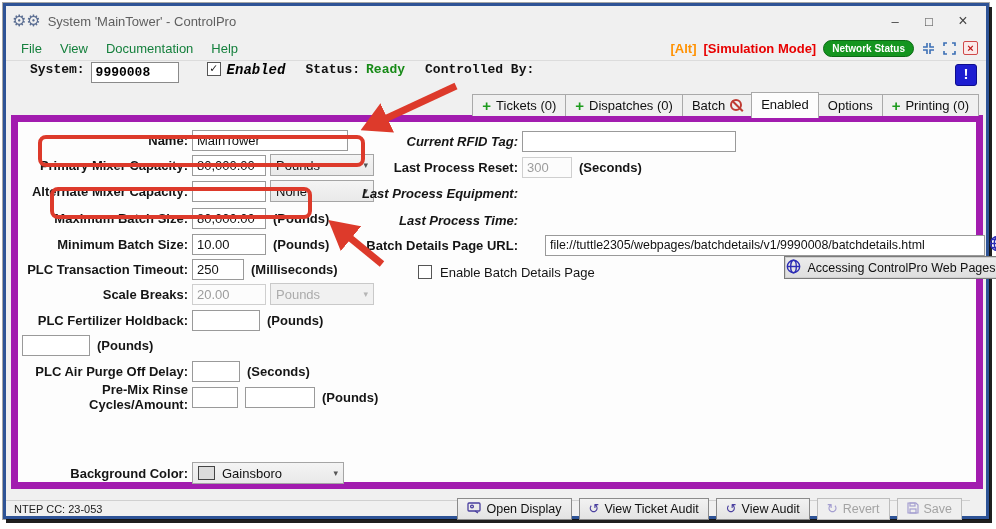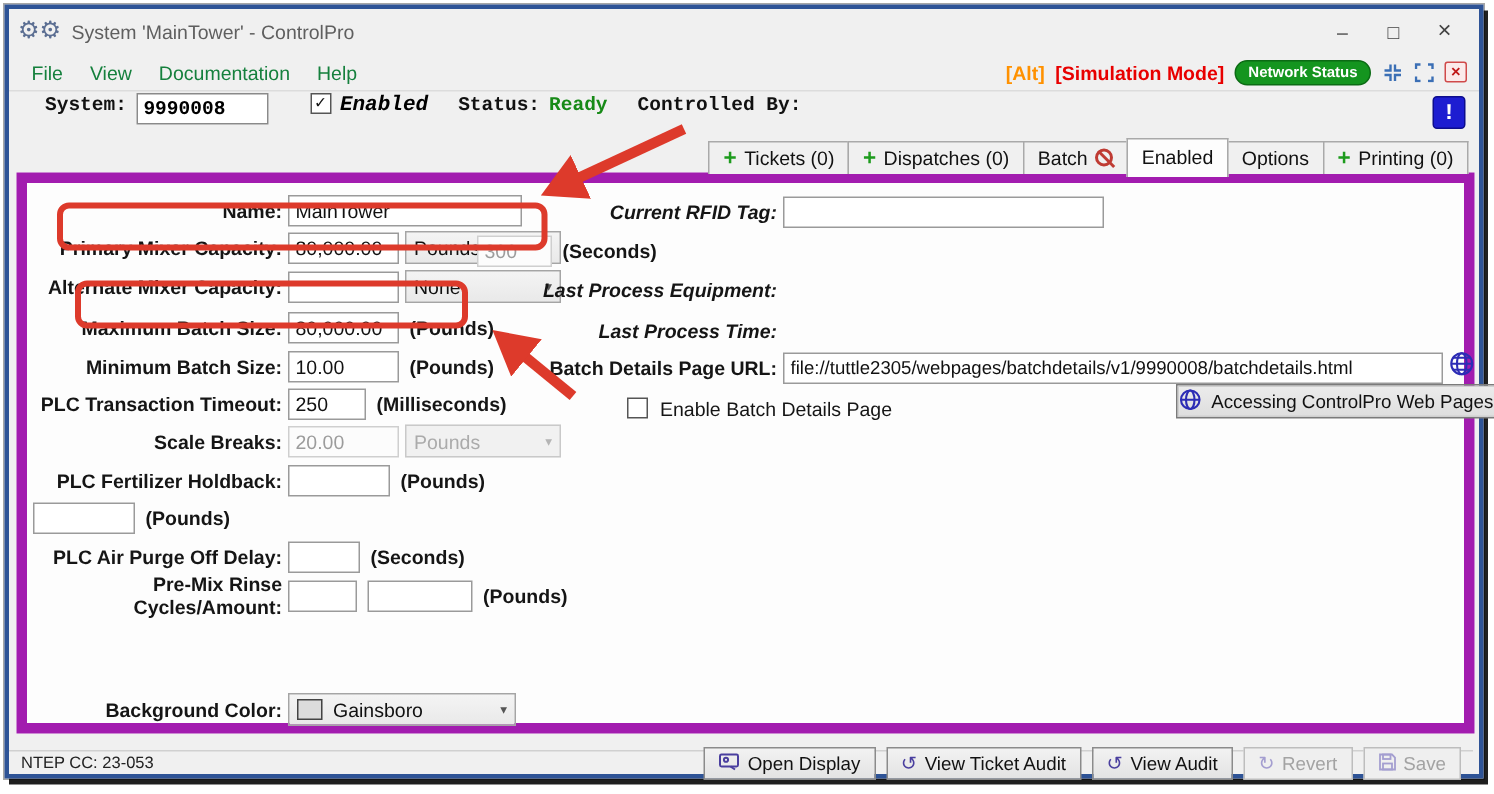--- a/index.html
+++ b/index.html
@@ -52,21 +52,21 @@
   .unit { font-size:13px; font-weight:600; color:#151515; margin-left:3px; white-space:nowrap; }
   .fake-select { height:22px; border:1px solid #a5a5a5; background:linear-gradient(#f4f4f4,#e9e9e9); display:flex; align-items:center; font-size:13px; padding:0 5px; color:#111; position:relative; }
   .fake-select .chev { margin-left:auto; font-size:9px; color:#555; }
   .fake-select.dis { color:#ababab; border-color:#c9c9c9; background:#f1f1f1; }
   .fake-select.dis .chev { color:#b5b5b5; }
   .swatch { width:17px; height:14px; background:#dcdcdc; border:1px solid #444; margin-right:7px; }
 
   .web-btn { position:absolute; left:766px; top:134px; width:214px; height:23px; background:linear-gradient(#ececec,#dedede); border:1px solid #7b7b7b; display:flex; align-items:center; justify-content:center; gap:6px; font-size:12.5px; color:#111; box-shadow:0 0 0 1px #cfcfcf inset; }
 
   
-  .footer { position:absolute; left:0; right:4px; bottom:0; height:16px; border-top:1px solid #d0d0d0; background:#f0f0f0; display:flex; align-items:center; padding:0 8px; }
+  .footer { position:absolute; left:0; right:16px; bottom:0; height:16px; border-top:1px solid #d0d0d0; background:#f0f0f0; display:flex; align-items:center; padding:0 8px; }
   .ntep { font-size:11px; color:#222; }
   .fbtns { margin-left:auto; display:flex; gap:7px; }
   .fbtn { height:22px; display:flex; align-items:center; gap:5px; padding:0 9px; background:linear-gradient(#f2f2f2,#e3e3e3); border:1px solid #8b8b8b; font-size:12.5px; color:#111; }
   .fbtn .ic { color:#4a3f9f; font-size:13px; line-height:1; }
   .fbtn.dis { color:#a3a3a3; border-color:#bdbdbd; background:#efefef; }
   .fbtn.dis .ic { color:#a49ed0; }
 
   
   .red-box { position:absolute; border:4px solid #dd3a2b; border-radius:8px; pointer-events:none; z-index:9; }
   #anno-svg { position:absolute; left:0; top:0; width:996px; height:529px; pointer-events:none; z-index:10; }
@@ -242,35 +242,36 @@
         <span class="chev">▾</span>
       </div>
     </div>
 
     <div class="frow" style="left:300px; top:8px;">
       <span class="flabel it" style="width:200px;">Current RFID Tag:</span>
       <input class="txt" style="width: 214px;" value="">
     </div>
 
     <div class="frow" style="left:300px; top:34px;">
+      <span class="flabel" style="width:200px;">Last Process Reset:</span>
       <input class="txt" style="width: 50px;" disabled="" value="300">
       <span class="unit">(Seconds)</span>
     </div>
 
     <div class="frow" style="left:300px; top:60px;">
       <span class="flabel it" style="width:200px;">Last Process Equipment:</span>
     </div>
 
     <div class="frow" style="left:300px; top:87px;">
       <span class="flabel it" style="width:200px;">Last Process Time:</span>
     </div>
 
     <div class="frow" style="left:300px; top:112px;">
       <span class="flabel" style="width:200px;">Batch Details Page URL:</span>
-      <input class="txt" style="width: 440px; font-size: 12.4px;" value="file://tuttle2305/webpages/batchdetails/v1/9990008/batchdetails.html">
+      <input class="txt" style="width: 440px; font-size: 12.4px; margin-left: 23px;" value="file://tuttle2305/webpages/batchdetails/v1/9990008/batchdetails.html">
       <span class="globe-ic">
         <svg width="17" height="17" viewBox="0 0 17 17">
             <g stroke="#2d2db5" stroke-width="1.4" fill="none">
               <circle cx="8.5" cy="8.5" r="7"></circle>
               <ellipse cx="8.5" cy="8.5" rx="3.2" ry="7"></ellipse>
               <line x1="1.5" y1="8.5" x2="15.5" y2="8.5"></line>
               <line x1="2.5" y1="4.5" x2="14.5" y2="4.5"></line>
               <line x1="2.5" y1="12.5" x2="14.5" y2="12.5"></line>
             </g>
           </svg>

